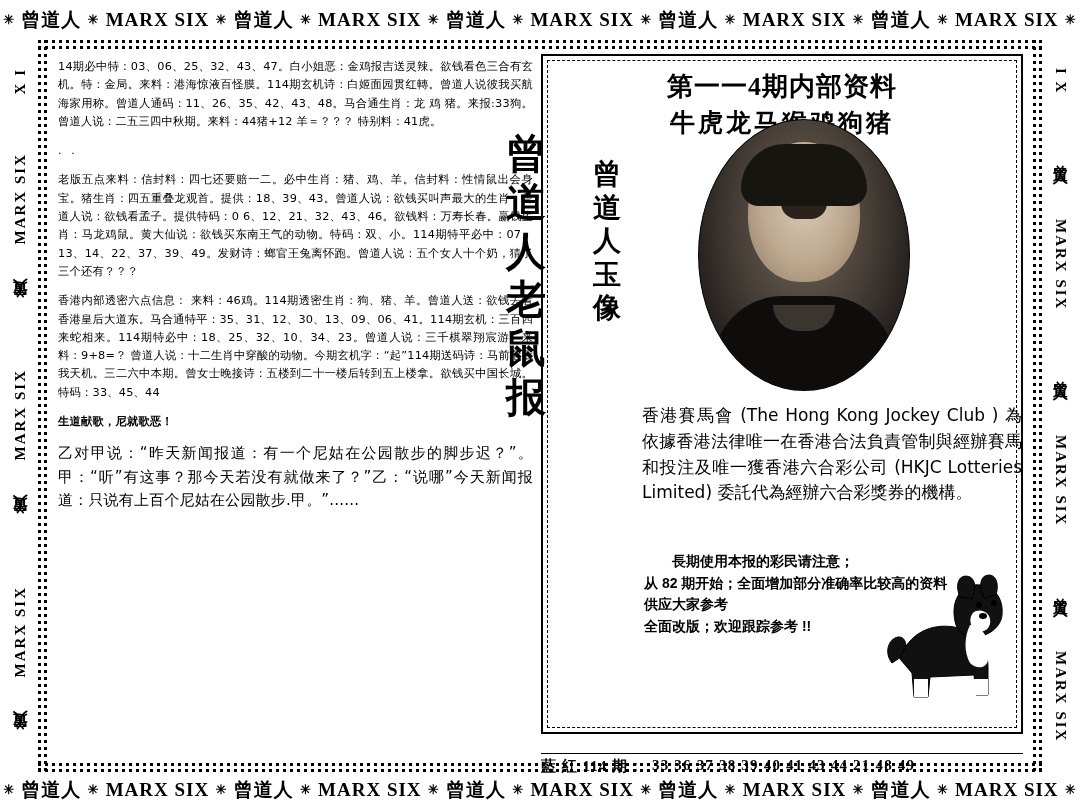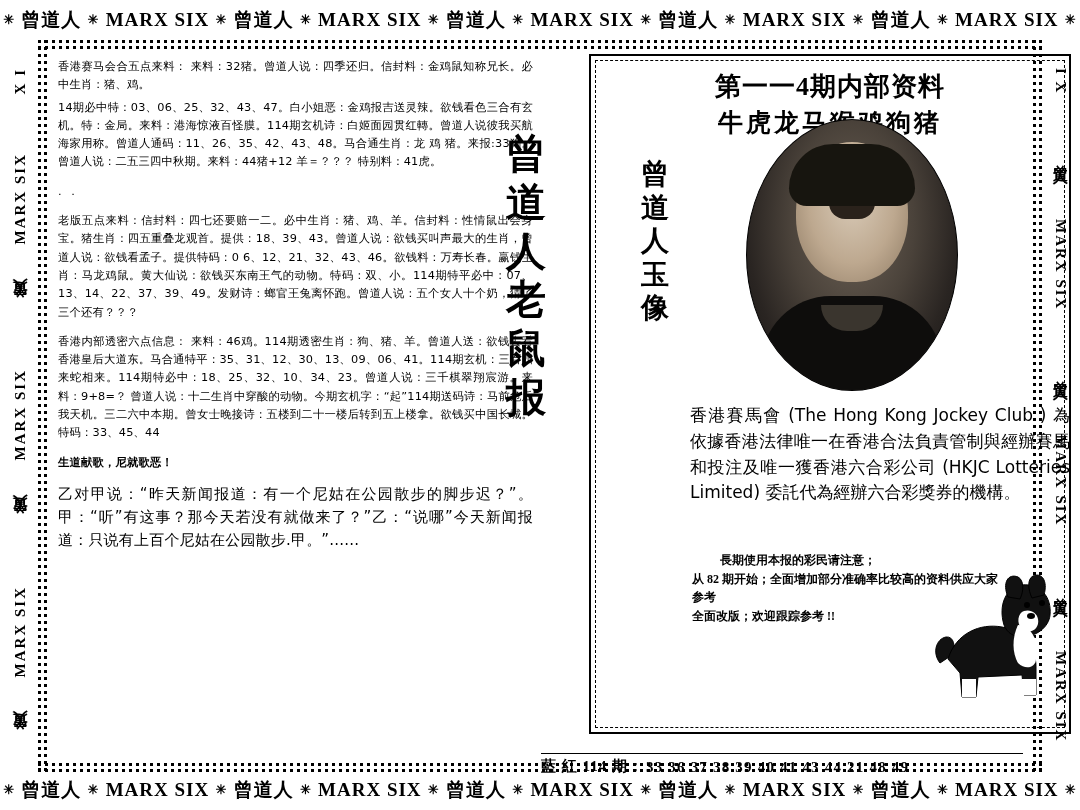--- a/index.html
+++ b/index.html
@@ -135,21 +135,20 @@
   }
   .right-box {
     position: absolute;
     left: 2px;
     top: 0;
     width: 482px;
     height: 680px;
     border: 2px solid #000;
     box-sizing: border-box;
     padding: 4px;
-    margin-left: 48px;
   }
   .right-box-inner {
     width: 100%;
     height: 100%;
     border: 1px dashed #000;
     box-sizing: border-box;
     position: relative;
     padding: 6px 8px;
   }
   .issue-title {
@@ -270,23 +269,23 @@
     font-family: "DejaVu Sans", sans-serif;
     font-size: 17px;
     line-height: 1.52;
     text-align: justify;
   }
   .notice-text {
     position: absolute;
     left: 96px;
     top: 490px;
     width: 310px;
-    font-family: Liberation Serif, serif;
-    font-weight: bold;
-    font-size: 12px;
+    font-family: Liberation Sans, sans-serif;
+    font-weight: bold;
+    font-size: 14px;
     line-height: 1.55;
   }
   .notice-text .indent { text-indent: 28px; display: block; }
 
   
   .dog {
     position: absolute;
     right: 2px;
     bottom: 10px;
     width: 130px;
@@ -297,22 +296,22 @@
   .numbers-bar {
     position: absolute;
     left: 2px;
     bottom: -22px;
     width: 482px;
     font-family: "Liberation Serif", serif;
     font-weight: bold;
     font-size: 15px;
     letter-spacing: 1px;
     display: flex;
-    align-items: flex-end;
-    gap: 2px;
+    align-items: flex-start;
+    gap: 8px;
     border-top: 1px solid #000;
     padding-top: 3px;
   }
   .numbers-bar .lbl { white-space: nowrap; }
   .numbers-bar .nums { letter-spacing: 1.2px; }
 </style>
 </head>
 <body>
 
 <div class="page">
@@ -390,21 +389,20 @@
   <div class="squiggle sq-bot"></div>
   <div class="squiggle sq-bot2"></div>
   <div class="squiggle sq-left"></div>
   <div class="squiggle sq-left2"></div>
   <div class="squiggle sq-right"></div>
   <div class="squiggle sq-right2"></div>
 
   <div class="content">
 
     <div class="left-col">
-      <p class="tight">香港赛马会合五点来料：   来料：32猪。曾道人说：四季还归。信封料：金鸡鼠知称兄长。必中生肖：猪、鸡。</p>
       <p>14期必中特：03、06、25、32、43、47。白小姐恶：金鸡报吉送灵辣。欲钱看色三合有玄机。特：金局。来料：港海惊液百怪膜。114期玄机诗：白姬面园贯红轉。曾道人说彼我买航海家用称。曾道人通码：11、26、35、42、43、48。马合通生肖：龙 鸡 猪。来报:33狗。曾道人说：二五三四中秋期。来料：44猪+12 羊＝？？？ 特别料：41虎。</p>
       <p class="dots">. .</p>
       <p>老版五点来料：信封料：四七还要赔一二。必中生肖：猪、鸡、羊。信封料：性情鼠出会身宝。猪生肖：四五重叠龙观首。提供：18、39、43。曾道人说：欲钱买叫声最大的生肖，曾道人说：欲钱看孟子。提供特码：0 6、12、21、32、43、46。欲钱料：万寿长春。赢钱生肖：马龙鸡鼠。黄大仙说：欲钱买东南王气的动物。特码：双、小。114期特平必中：07、13、14、22、37、39、49。发财诗：螂官王兔离怀跑。曾道人说：五个女人十个奶，猜了三个还有？？？</p>
       <p>香港内部透密六点信息：  来料：46鸡。114期透密生肖：狗、猪、羊。曾道人送：欲钱去看香港皇后大道东。马合通特平：35、31、12、30、13、09、06、41。114期玄机：三百四来蛇相来。114期特必中：18、25、32、10、34、23。曾道人说：三千棋翠翔宸游。来料：9+8=？ 曾道人说：十二生肖中穿酸的动物。今期玄机字：“起”114期送码诗：马前危后我天机。三二六中本期。曾女士晚接诗：五楼到二十一楼后转到五上楼拿。欲钱买中国长城。特码：33、45、44</p>
       <p class="bold-line">生道献歌，尼就歌恶！</p>
       <p class="joke">乙对甲说：“昨天新闻报道：有一个尼姑在公园散步的脚步迟？”。甲：“听”有这事？那今天若没有就做来了？”乙：“说哪”今天新闻报道：只说有上百个尼姑在公园散步.甲。”......</p>
     </div>
 
     <div class="right-col">
 

